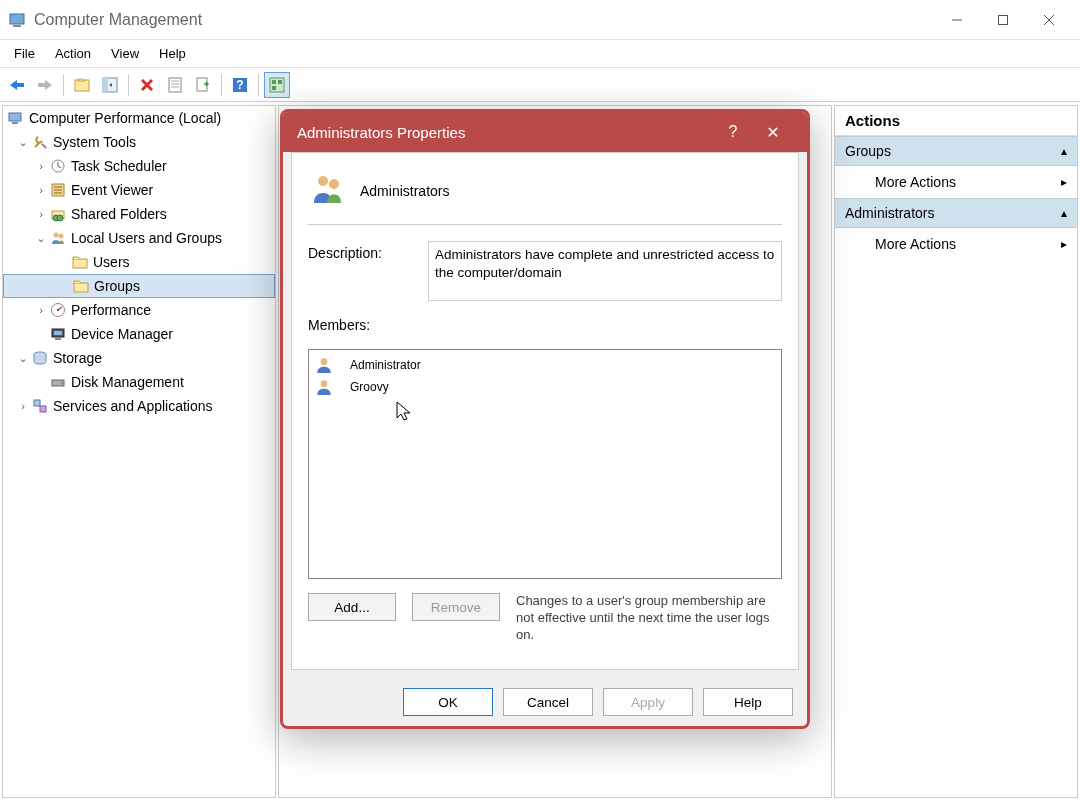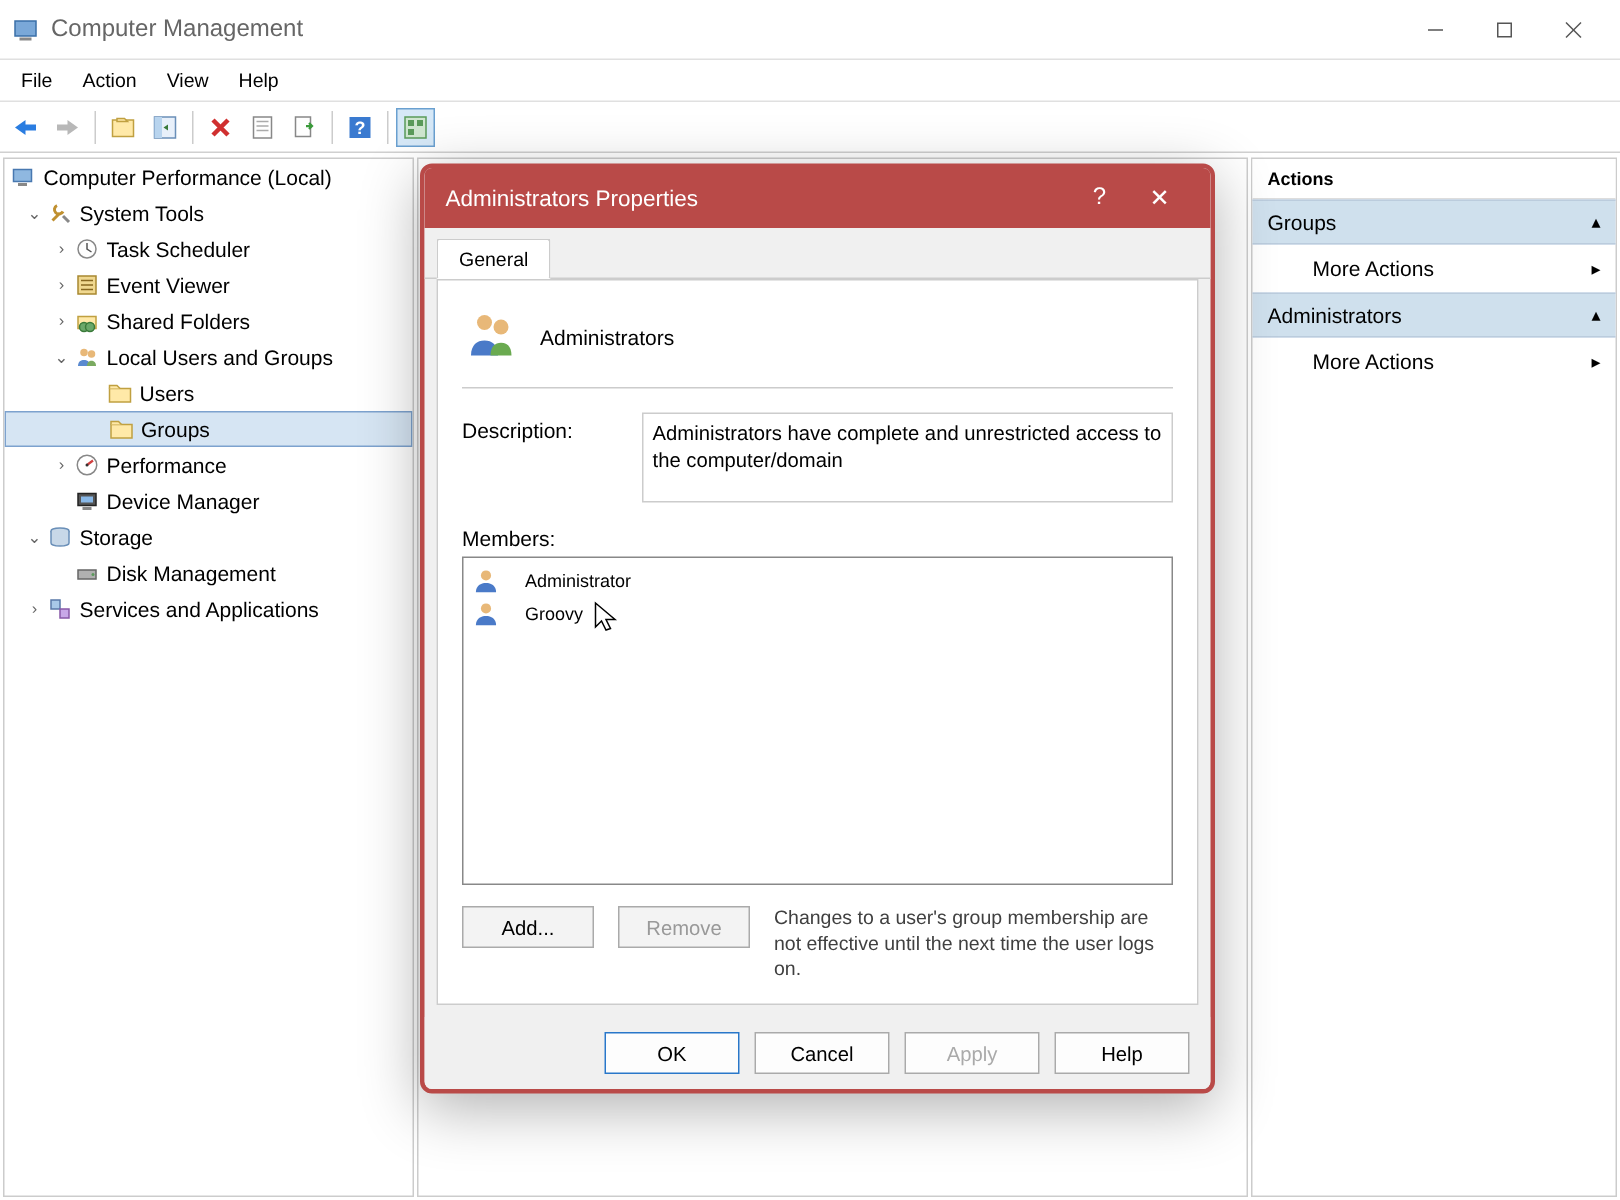--- a/index.html
+++ b/index.html
@@ -34,38 +34,38 @@
 .tree-row.selected .label { }
 .indent-1 { padding-left: 12px; }
 .indent-2 { padding-left: 30px; }
 .indent-3 { padding-left: 52px; }
 
 
 .centerpanel { flex: 1; border: 1px solid #ccc; margin: 2px; background: #fff; }
 
 
 .actionspanel { width: 244px; border: 1px solid #ccc; margin: 2px 2px 2px 0; background: #fff; font-size: 14px; }
-.actionspanel .header { background: #fff; padding: 6px 10px; font-weight: 600; font-size: 12px; border-bottom: 1px solid #ddd; }
+.actionspanel .header { background: #fff; padding: 6px 10px; font-weight: 600; font-size: 15px; border-bottom: 1px solid #ddd; }
 .actionspanel .section-hdr { background: #cfe0ed; padding: 6px 10px; display: flex; justify-content: space-between; align-items: center; border-top: 1px solid #bcd; border-bottom: 1px solid #bcd; }
 .actionspanel .action-row { padding: 8px 10px 8px 40px; display: flex; justify-content: space-between; align-items: center; }
 .actionspanel .arrow { font-size: 12px; }
 
 
 .dialog { position: absolute; left: 280px; top: 109px; width: 530px; height: 620px; background: #f0f0f0; border: 3px solid #b94a48; border-radius: 8px; box-shadow: 0 10px 40px rgba(0,0,0,0.3); display: flex; flex-direction: column; overflow: hidden; }
 .dialog .dtitle { height: 40px; background: #b94a48; color: #fff; display: flex; align-items: center; padding: 0 14px; font-size: 15px; }
 .dialog .dtitle .text { flex: 1; }
 .dialog .dtitle .dbtn { width: 40px; text-align: center; font-size: 16px; }
 .dialog .tabstrip { background: #f0f0f0; padding: 6px 8px 0 8px; border-bottom: 1px solid #ccc; display: flex; }
 .dialog .tab { background: #fff; border: 1px solid #ccc; border-bottom: 1px solid #fff; padding: 5px 14px; font-size: 13px; position: relative; top: 1px; border-radius: 2px 2px 0 0; }
 .dialog .body { flex: 1; background: #fff; margin: 0 8px 8px 8px; border: 1px solid #ccc; padding: 14px 16px; display: flex; flex-direction: column; font-size: 14px; }
 .dialog .grouphdr { display: flex; align-items: center; gap: 14px; padding: 4px 0 14px 2px; border-bottom: 1px solid #ccc; margin-bottom: 16px; }
 .dialog .desc-row { display: flex; gap: 20px; margin-bottom: 16px; align-items: flex-start; }
 .dialog .desc-label { width: 100px; padding-top: 4px; }
 .dialog .desc-box { flex: 1; border: 1px solid #ccc; padding: 4px 6px; height: 60px; font-size: 13.5px; line-height: 1.3; }
-.dialog .members-label { margin-bottom: 4px; }
+.dialog .members-label { margin-bottom: 16px; }
 .dialog .members-list { border: 1px solid #888; flex: 1; background: #fff; padding: 4px; max-height: 230px; min-height: 200px; overflow: auto; }
 .dialog .member-item { display: flex; align-items: center; gap: 17px; padding: 2px 2px; font-size: 12px; }
 .dialog .footer-row { display: flex; gap: 16px; margin-top: 14px; align-items: flex-start; }
 .dialog .footer-row button { width: 88px; height: 28px; border: 1px solid #aaa; background: #f3f3f3; font-size: 13.5px; }
 .dialog .footer-row button:disabled { color: #999; }
 .dialog .footer-note { flex: 1; font-size: 13px; line-height: 1.3; color: #404040; }
 .dialog .btnrow { display: flex; justify-content: flex-end; gap: 10px; padding: 10px 14px; background: #f0f0f0; }
 .dialog .btnrow button { width: 90px; height: 28px; border: 1px solid #aaa; background: #fdfdfd; font-size: 13.5px; }
 .dialog .btnrow button.default { border: 1.5px solid #2977c9; }
 .dialog .btnrow button:disabled { color: #aaa; }
@@ -340,23 +340,20 @@
   </div>
 
 </div>
 
 <div class="dialog">
   <div class="dtitle">
     <span class="text">Administrators Properties</span>
     <span class="dbtn">?</span>
     <span class="dbtn">✕</span>
   </div>
-  <div class="tabstrip">
-    <div class="tab">General</div>
-  </div>
   <div class="body">
     <div class="grouphdr">
       <span>
         <svg width="36" height="36" viewBox="0 0 36 36">
             <circle cx="13" cy="10" r="5" fill="#e8b878"></circle>
             <circle cx="24" cy="13" r="5" fill="#e8b878"></circle>
             <path d="M4 32c0-7 4-10 9-10s9 3 9 10" fill="#4a7ac8"></path>
             <path d="M17 32c0-6 3-8.5 7-8.5s7 2.5 7 8.5" fill="#6aaa50"></path>
           </svg>
       </span>

